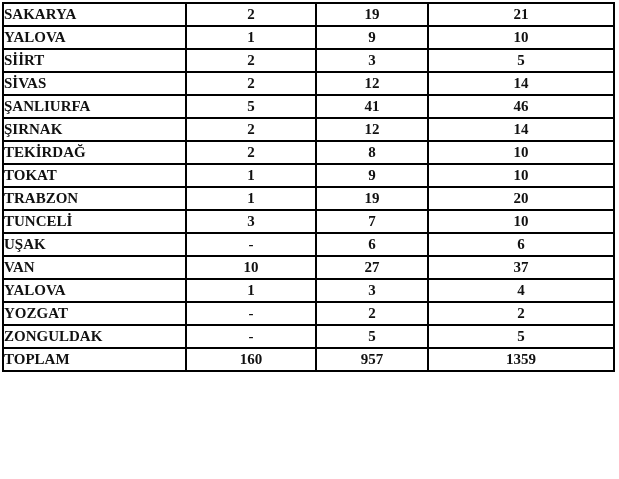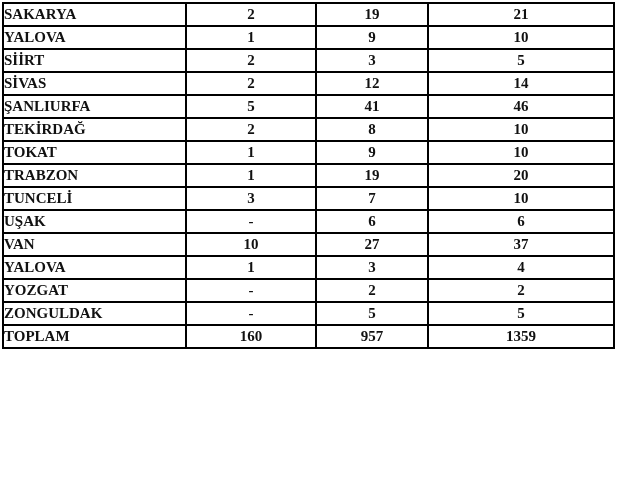--- a/index.html
+++ b/index.html
@@ -77,20 +77,26 @@
     <td class="value-cell">12</td>
     <td class="value-cell">14</td>
   </tr>
       <tr>
     <td class="name-cell">ŞANLIURFA</td>
     <td class="value-cell">5</td>
     <td class="value-cell">41</td>
     <td class="value-cell">46</td>
   </tr>
       <tr>
+    <td class="name-cell">ŞIRNAK</td>
+    <td class="value-cell">2</td>
+    <td class="value-cell">12</td>
+    <td class="value-cell">14</td>
+  </tr>
+      <tr>
     <td class="name-cell">TEKİRDAĞ</td>
     <td class="value-cell">2</td>
     <td class="value-cell">8</td>
     <td class="value-cell">10</td>
   </tr>
       <tr>
     <td class="name-cell">TOKAT</td>
     <td class="value-cell">1</td>
     <td class="value-cell">9</td>
     <td class="value-cell">10</td>

